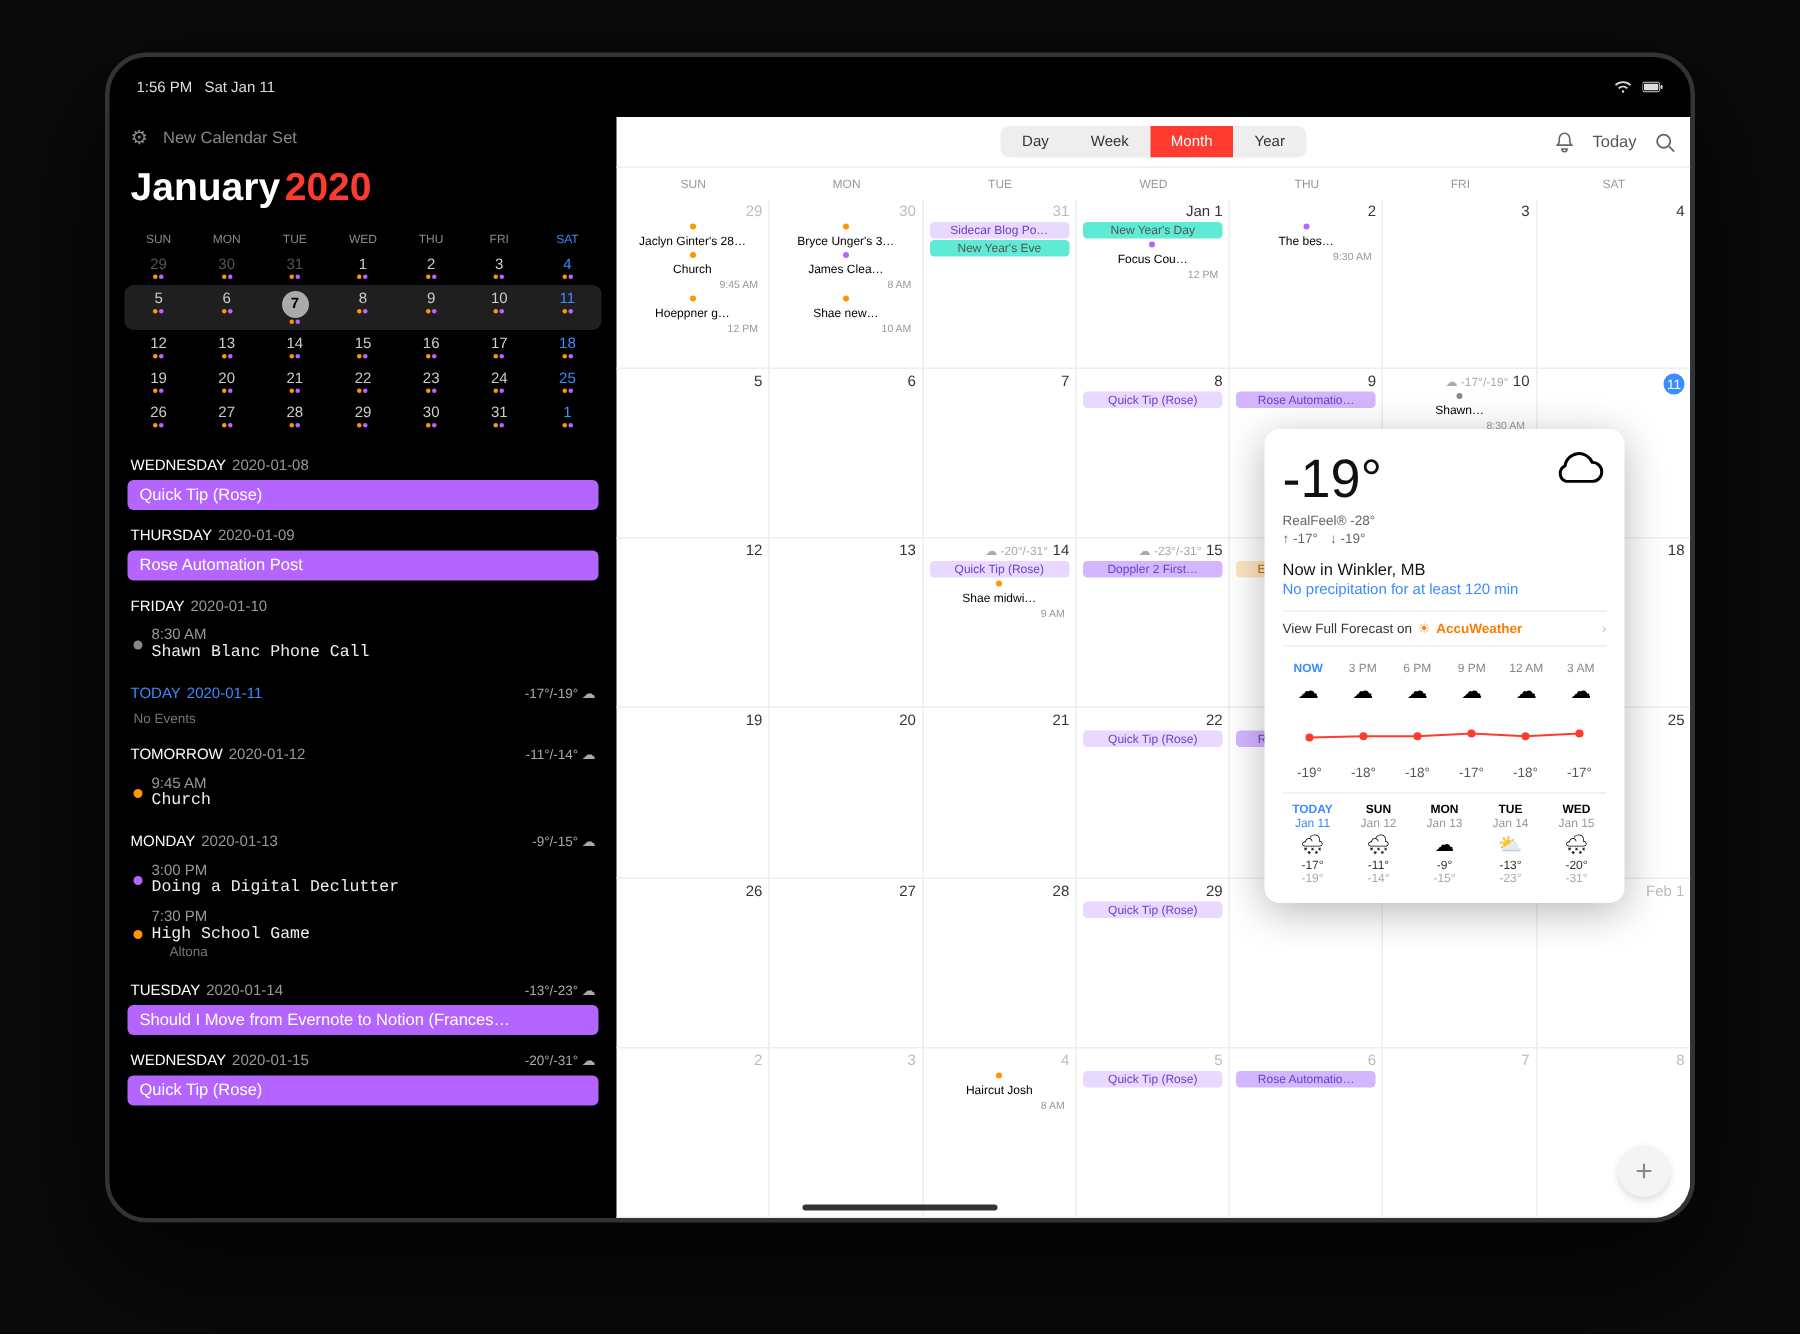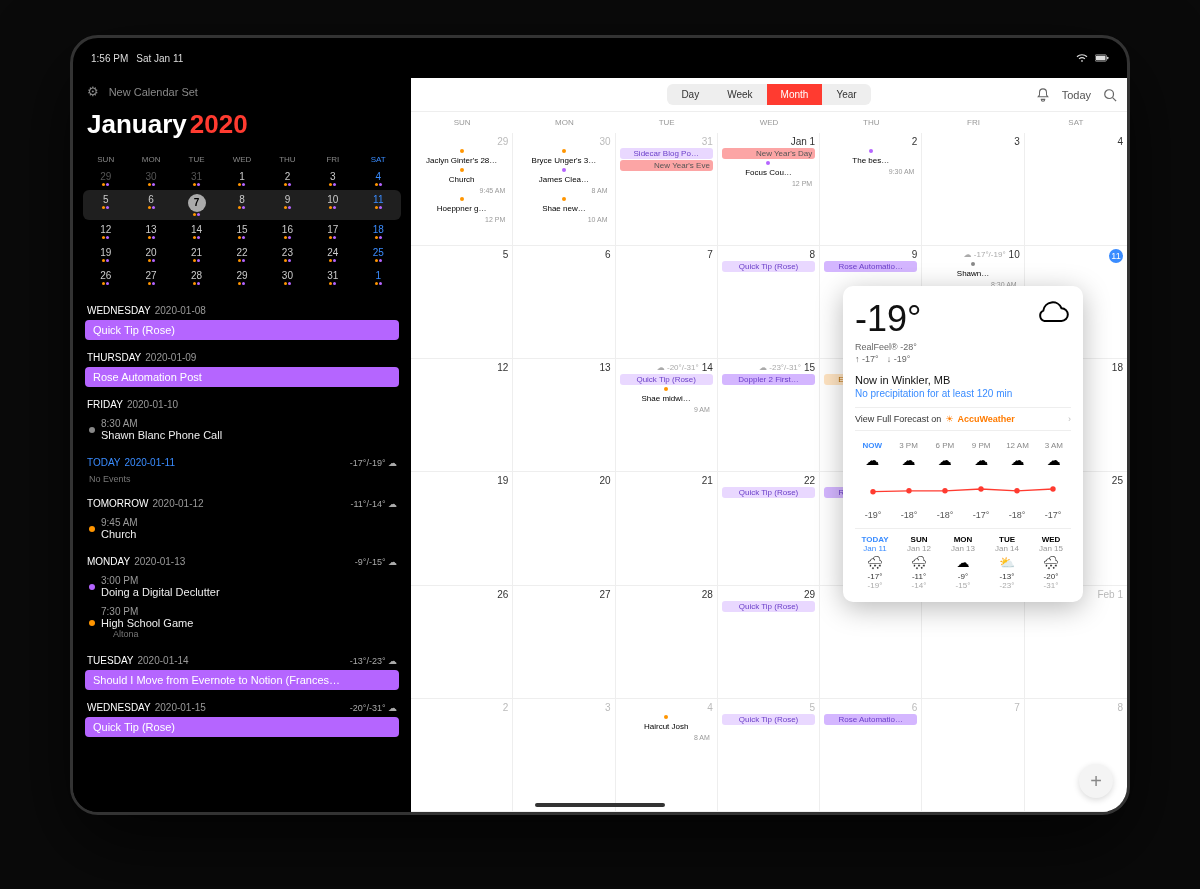--- a/index.html
+++ b/index.html
@@ -35,21 +35,21 @@
 .a-head { display:flex; justify-content:space-between; align-items:baseline; padding:4px 2px; }
 .a-head-l { font-size:10px; }
 .a-head-l .dname { font-weight:400; color:#fff; }
 .a-head-l .dnum { color:#999; margin-left:4px; }
 .a-head-l.today .dname,.a-head-l.today .dnum { color:#3a8cff; }
 .a-temp { font-size:9px; color:#aaa; display:flex; align-items:center; gap:4px; }
 .a-item { display:flex; align-items:center; gap:6px; padding:4px 4px; border-radius:4px; }
 .a-item.pill { background:#b565ff; color:#fff; padding:4px 8px; font-weight:500; }
 .a-item .bullet { width:6px; height:6px; border-radius:50%; flex-shrink:0; }
 .a-item .time { font-size:10px; color:#999; }
-.a-item .label { font-size:11px; color:#eee; }
+.a-item .label { font-size:11px; color:#eee;font-family:Liberation Mono, monospace; }
 .a-item .sub { font-size:9px; color:#777; margin-left:12px; }
 .no-events { font-size:9px; color:#777; padding:2px 4px; }
 
 .main { flex:1; background:#fff; display:flex; flex-direction:column; position:relative; }
 .toolbar { height:34px; display:flex; align-items:center; justify-content:center; border-bottom:1px solid #eee; position:relative; }
 .seg { display:flex; background:#eee; border-radius:6px; overflow:hidden; font-size:10px; }
 .seg span { padding:5px 14px; color:#333; cursor:pointer; }
 .seg .active { background:#ff3b30; color:#fff; }
 .toolbar-right { position:absolute; right:10px; display:flex; gap:12px; align-items:center; font-size:11px; color:#555; }
 .bell-icon,.search-icon { width:14px; height:14px; }
@@ -57,21 +57,21 @@
 .month-grid { flex:1; display:grid; grid-template-columns:repeat(7,1fr); grid-template-rows:repeat(6,1fr); }
 .cell { border-right:1px solid #eee; border-bottom:1px solid #eee; padding:3px 4px; position:relative; font-size:9px; overflow:hidden; }
 .cell:nth-child(7n){border-right:none}
 .cell .dnum { font-size:10px; color:#333; font-weight:500; display:flex; justify-content:flex-end; align-items:center; gap:3px;}
 .cell.dim .dnum { color:#bbb; }
 .cell .wx { font-size:8px; color:#aaa; }
 .badge-sat { display:inline-block; width:14px; height:14px; line-height:14px; text-align:center; border-radius:50%; background:#3a8cff; color:#fff; font-size:9px; }
 .ev { margin-top:1px; padding:1px 3px; border-radius:3px; font-size:8px; white-space:nowrap; overflow:hidden; text-overflow:ellipsis; display:flex; align-items:center; gap:3px;flex-direction:column;}
 .ev.pu-b { background:#e9d8ff; color:#6b3fc9; }
 .ev.pu-b.dk { background:#d4b6ff; }
-.ev.gray-b { background:#fca5a5; color:#555;align-items:flex-end; }
+.ev.gray-b { background:#5eead4; color:#555; }
 .ev.or-b { background:#ffe4c2; color:#b86a00; }
 .ev.plain { }
 .ev .b { width:4px; height:4px; border-radius:50%; flex-shrink:0;}
 .ev .t { color:#999; font-size:7px; margin-left:auto; }
 
 .popover { position:absolute; left:432px; top:208px; width:240px; background:#fff; border-radius:10px; box-shadow:0 6px 28px rgba(0,0,0,.28); padding:12px; font-size:10px; z-index:50; }
 .popover::before { content:''; position:absolute; left:-8px; top:280px; border:8px solid transparent; border-right-color:#fff; }
 .pop-top { display:flex; justify-content:space-between; align-items:flex-start; }
 .pop-temp { font-size:36px; font-weight:300; color:#111; }
 .pop-cloud { width:38px; height:30px; }

